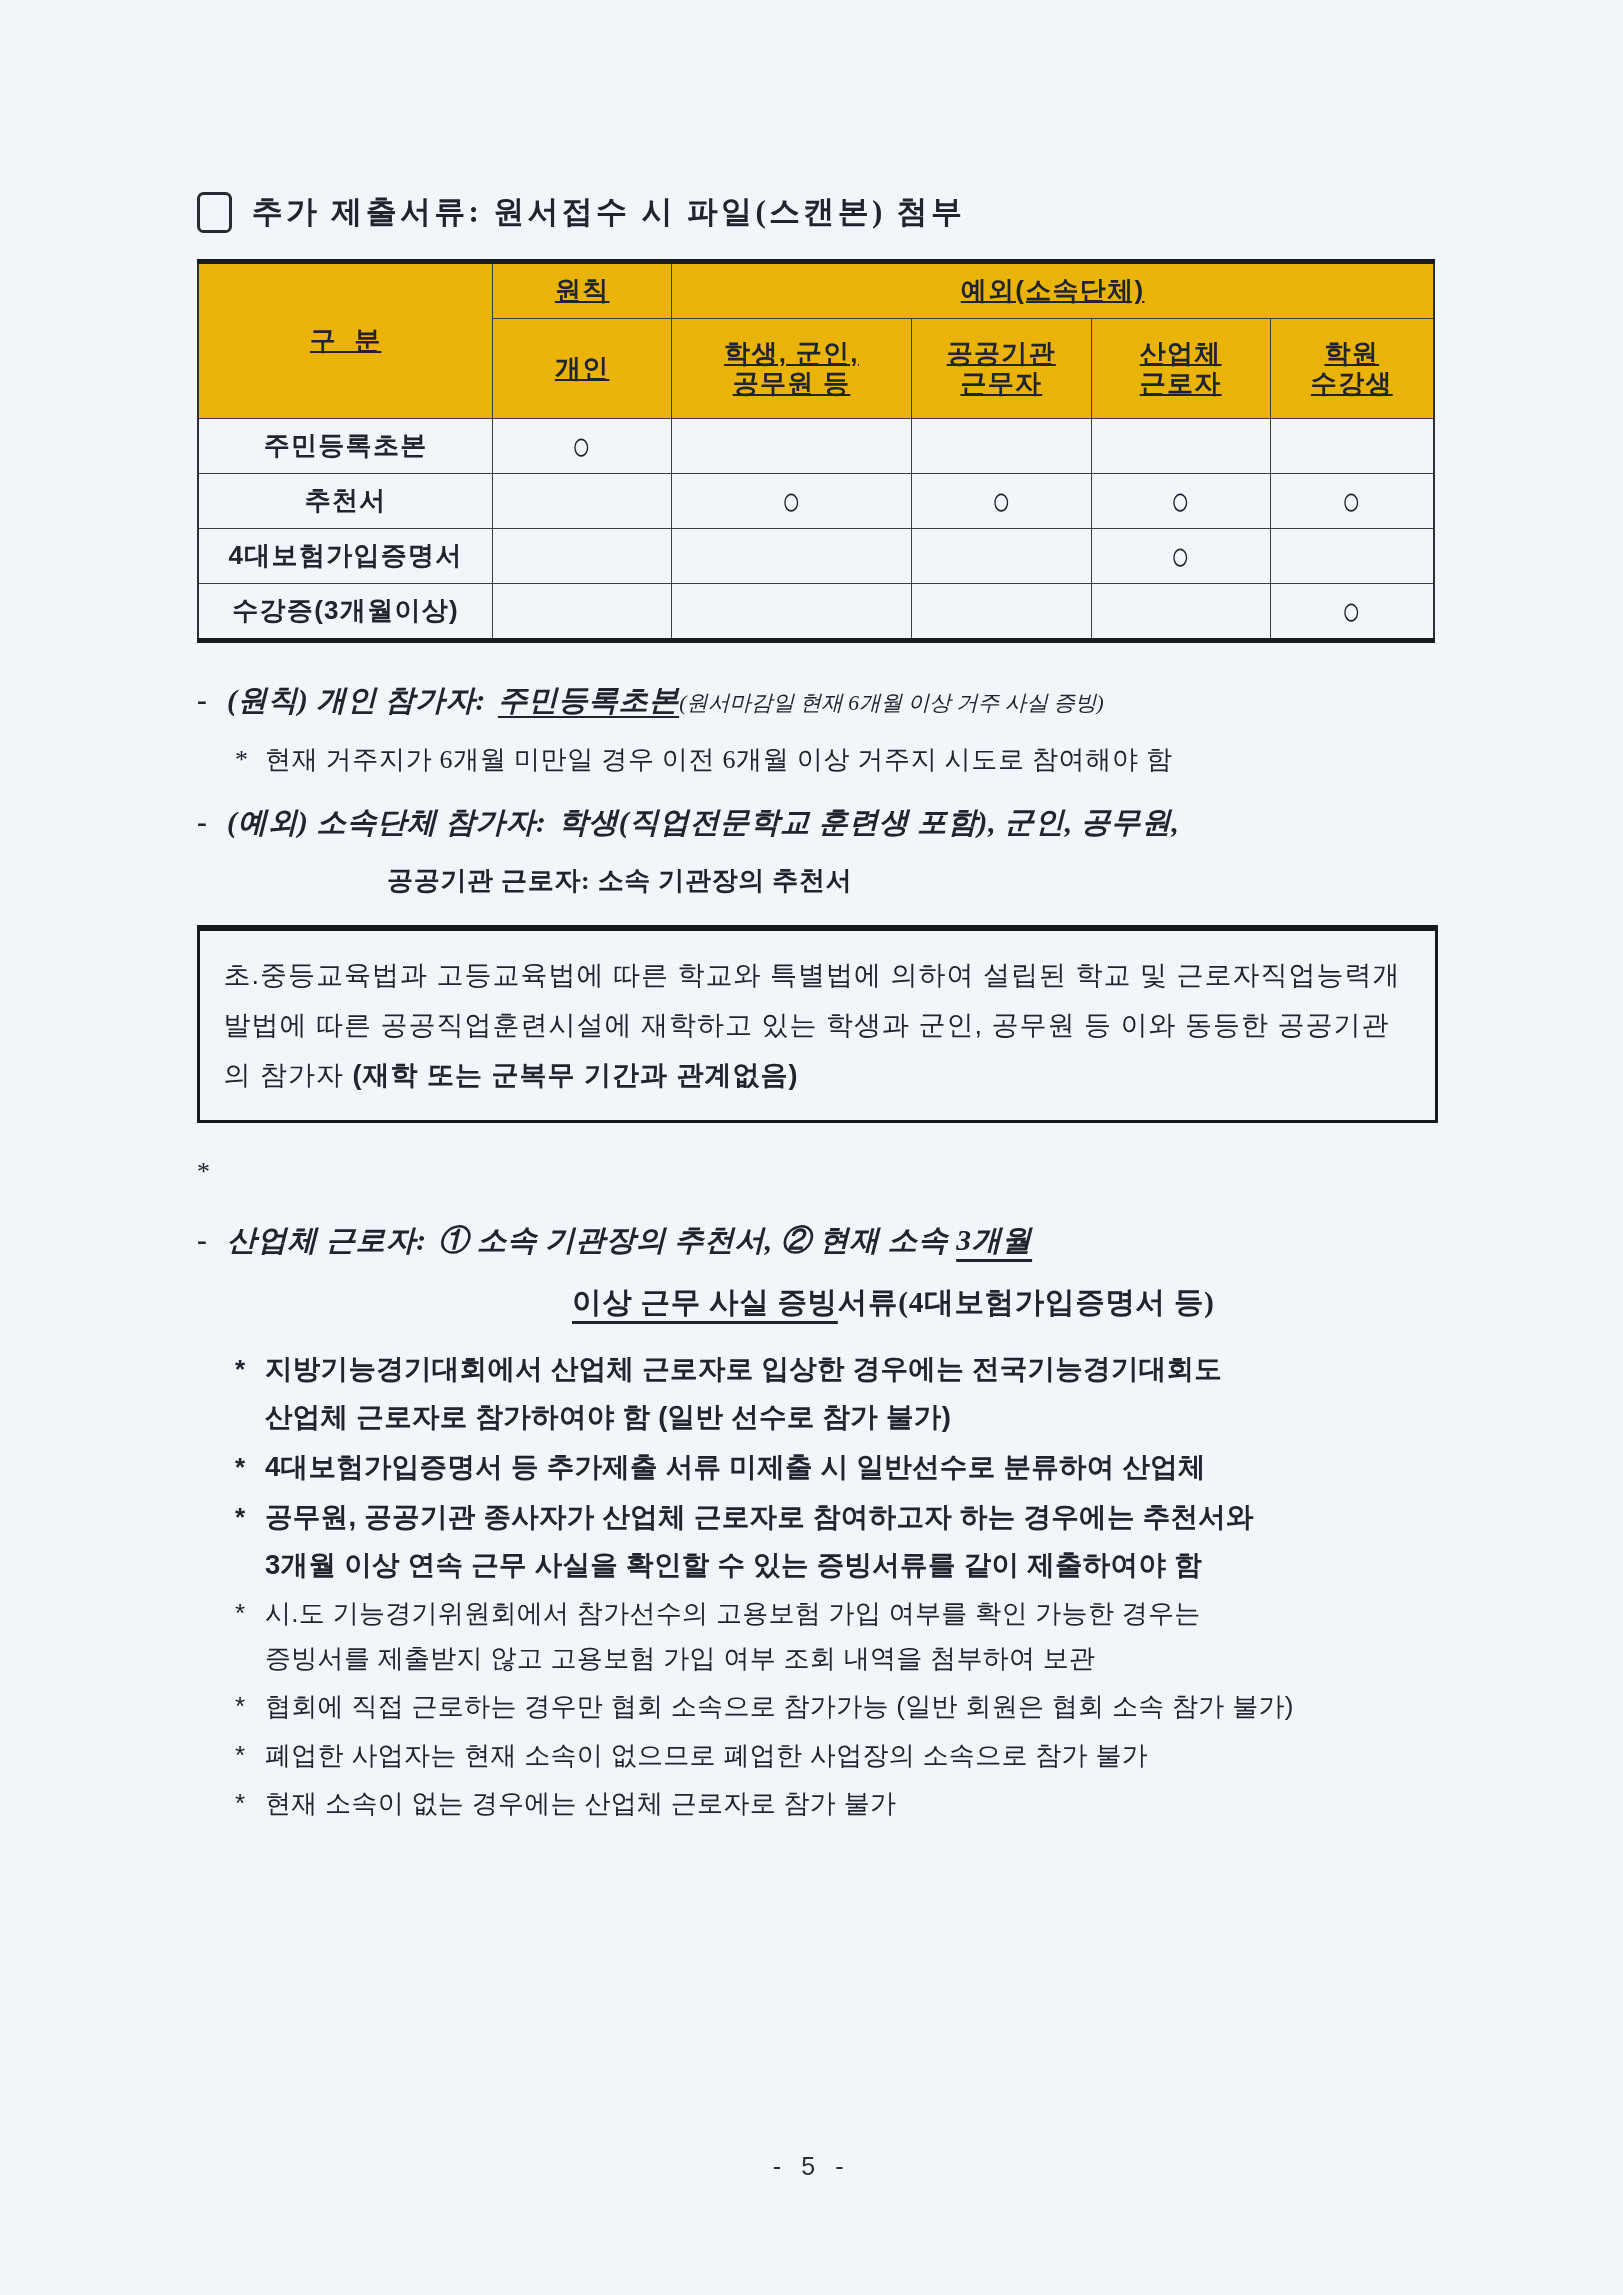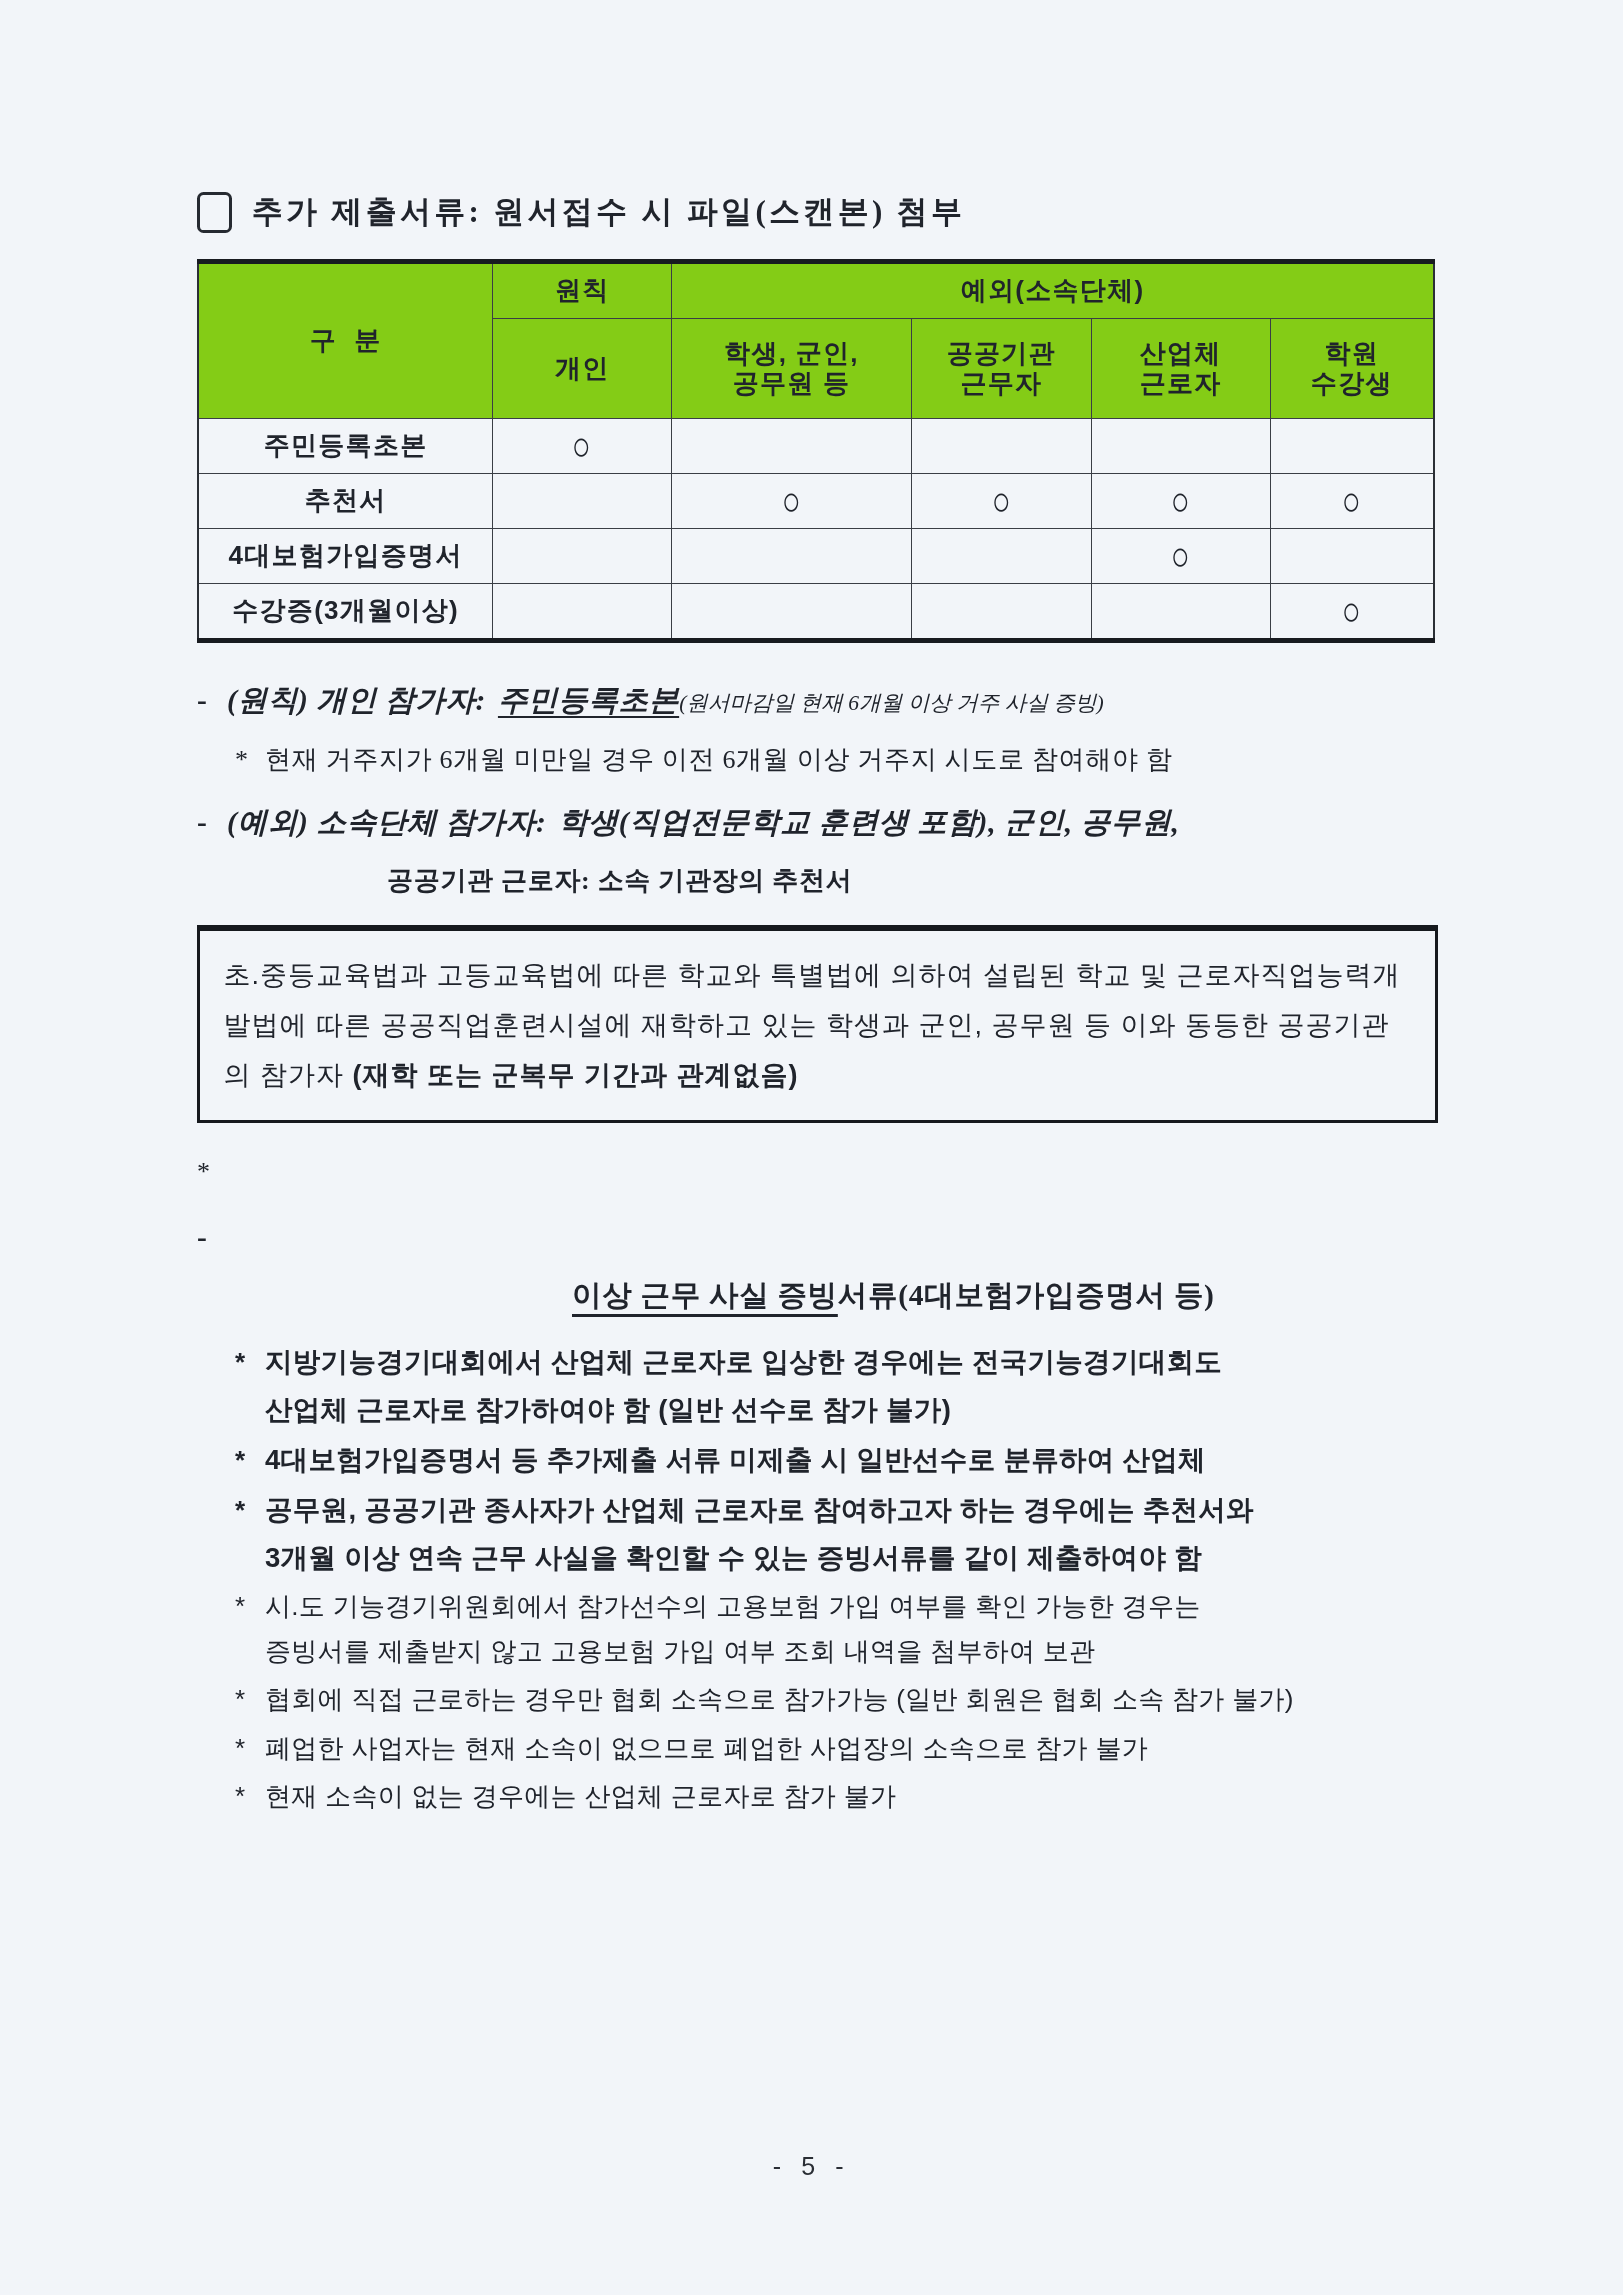--- a/index.html
+++ b/index.html
@@ -10,21 +10,21 @@
   
   .title-row{display:flex;align-items:center;gap:19.7px;margin-bottom:26px;}
   .checkbox{width:29px;height:35px;border:3.3px solid #262a31;border-radius:6.6px;flex:none;background:transparent;}
   .title-text{font-family:"Liberation Serif","DejaVu Serif",serif;font-weight:700;font-size:31px;letter-spacing:3.3px;white-space:nowrap;}
 
   
   .doc-table{border-collapse:collapse;width:1238px;margin-bottom:38px;
              border:2px solid #2b2f36;border-top:5.9px solid #181b20;border-bottom:5.2px solid #181b20;}
   .doc-table td{border:1.3px solid #3a3e45;text-align:center;vertical-align:middle;
                 font-weight:700;font-size:26px;letter-spacing:1.3px;line-height:1.12;}
-  .hcell{background:#84cc16;}
+  .hcell{background:#eab308;text-decoration:underline;}
   .h1 td{height:52px;}
   .h2 td{height:97px;white-space:pre-line;margin-top:36px;}
   .cat{white-space:pre;letter-spacing:6.6px;}
   .r td{height:52px;}
   .lbl{letter-spacing:0px;font-size:25.5px;}
   .mark span{display:inline-block;font-weight:400;font-size:37px;line-height:1;transform:scale(0.85,1.12);}
 
   
   .nrow{display:flex;align-items:baseline;font-family:"Liberation Serif","DejaVu Serif",serif;}
   .dash{flex:none;width:30px;font-weight:700;font-size:29.5px;}
@@ -154,20 +154,23 @@
     <div class="law-box">
       <span>초.중등교육법과 고등교육법에 따른 학교와 특별법에 의하여 설립된 학교 및 근로자직업능력개발법에 따른 공공직업훈련시설에 재학하고 있는 학생과 군인, 공무원 등 이와 동등한 공공기관의 참가자 </span><span class="b">(재학 또는 군복무 기간과 관계없음)</span>
     </div>
 
     <div class="nrow voc indent-principle">
       <span class="astk">*</span>
     </div>
 
     <div class="nrow mb34">
       <span class="dash">-</span>
+      <span class="big">
+        <span class="gap">산업체 근로자:</span><span>① 소속 기관장의 추천서, ② 현재 소속 </span><span class="u2">3개월</span>
+      </span>
     </div>
     <div class="cont3 mb46">
       <span class="u2">이상 근무 사실 증빙</span><span>서류(4대보험가입증명서 등)</span>
     </div>
 
     <div class="gnote gb" style="margin-left:38px;">
       <div class="row1">
         <span class="astk">*</span>
         <span>지방기능경기대회에서 산업체 근로자로 입상한 경우에는 전국기능경기대회도</span>
       </div>

